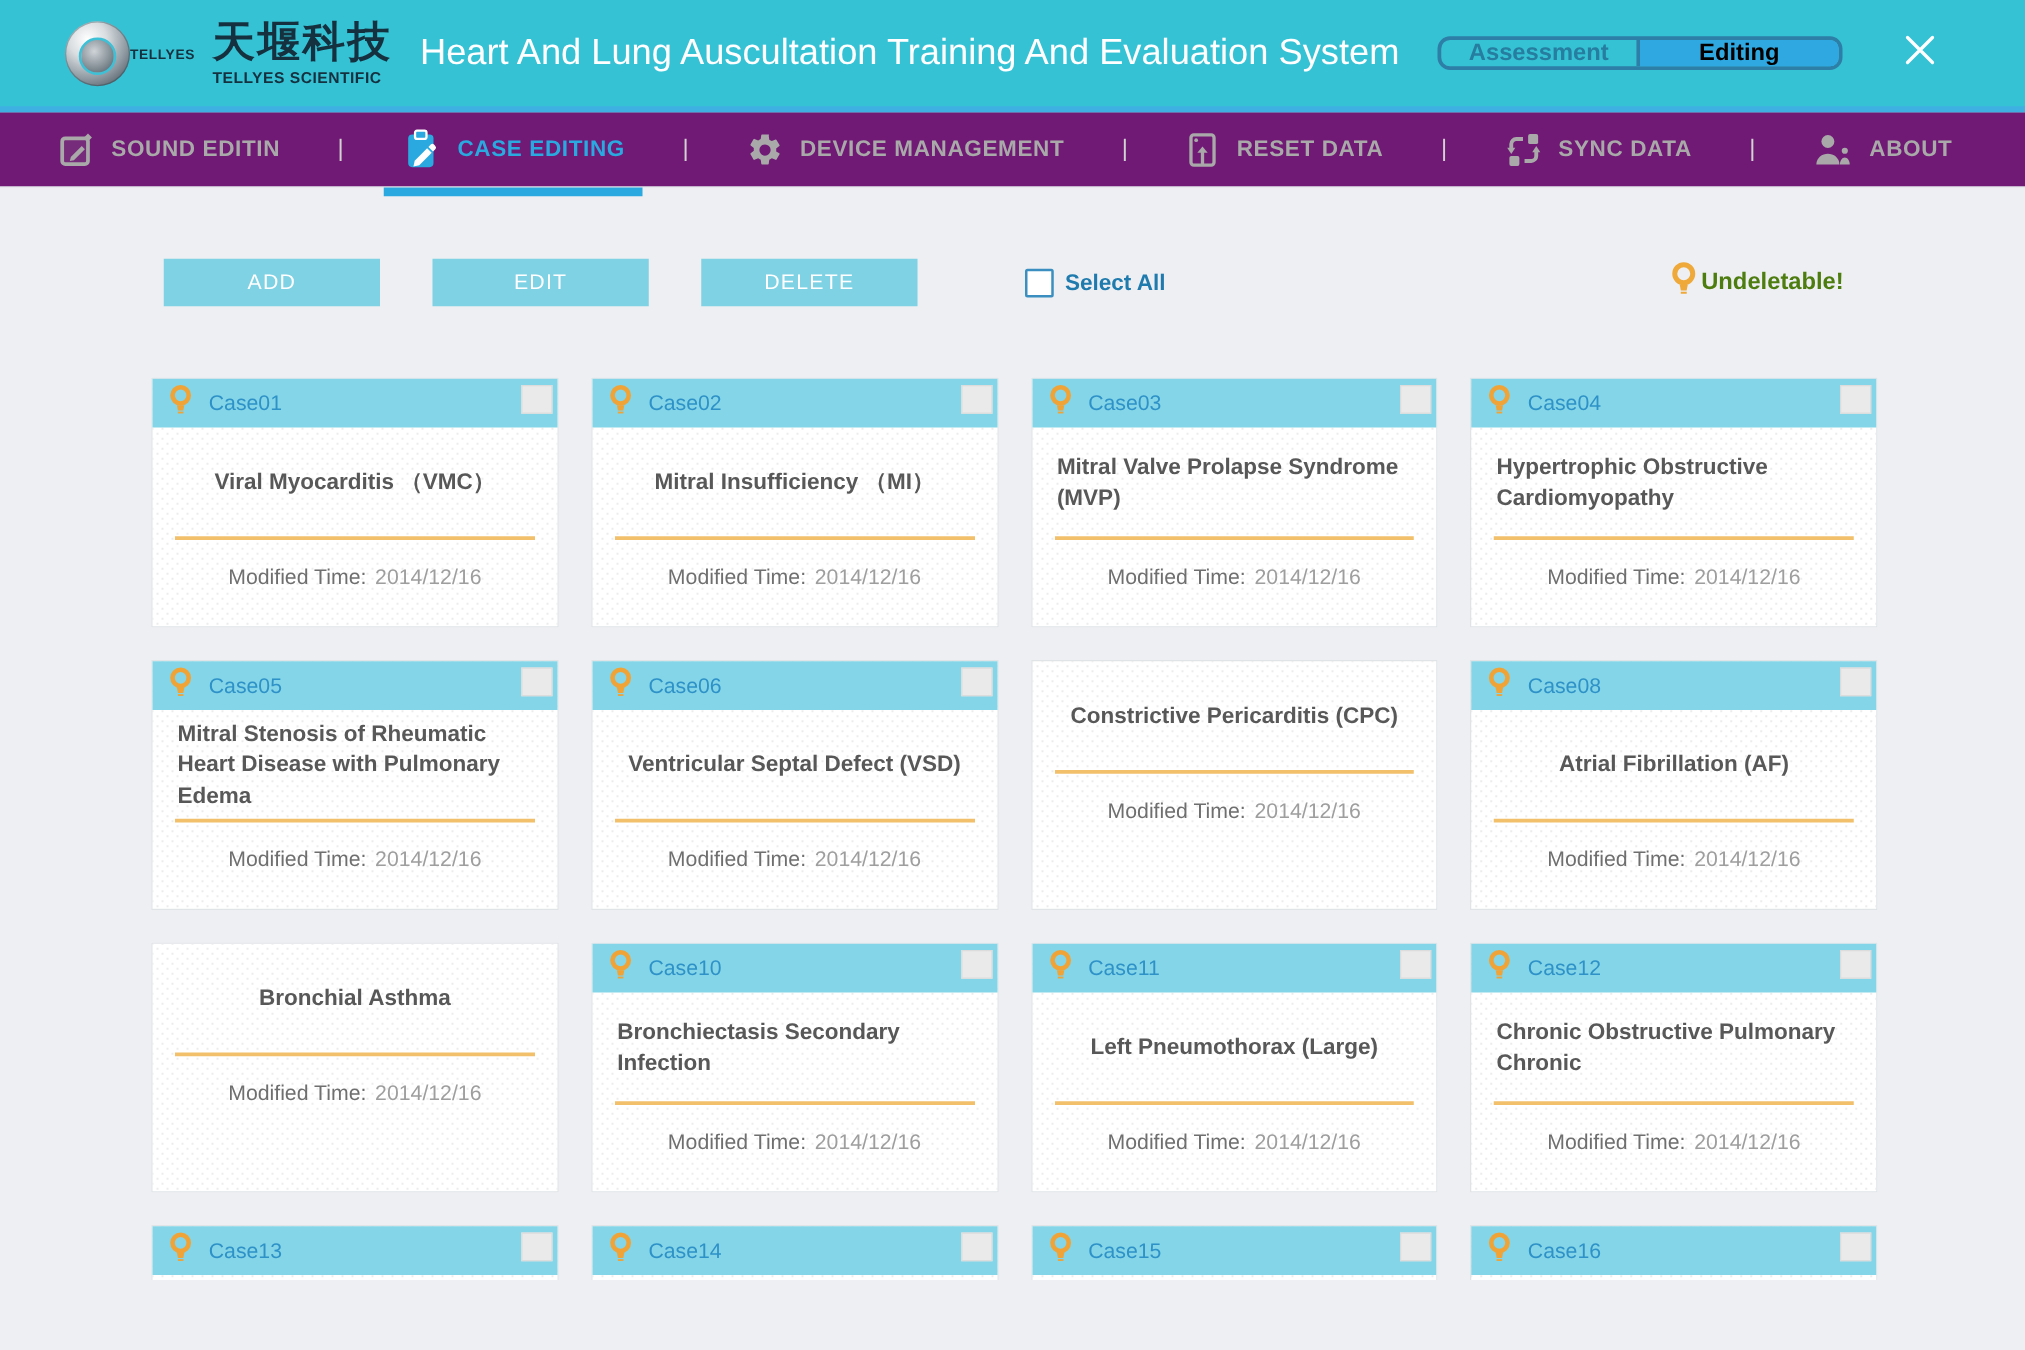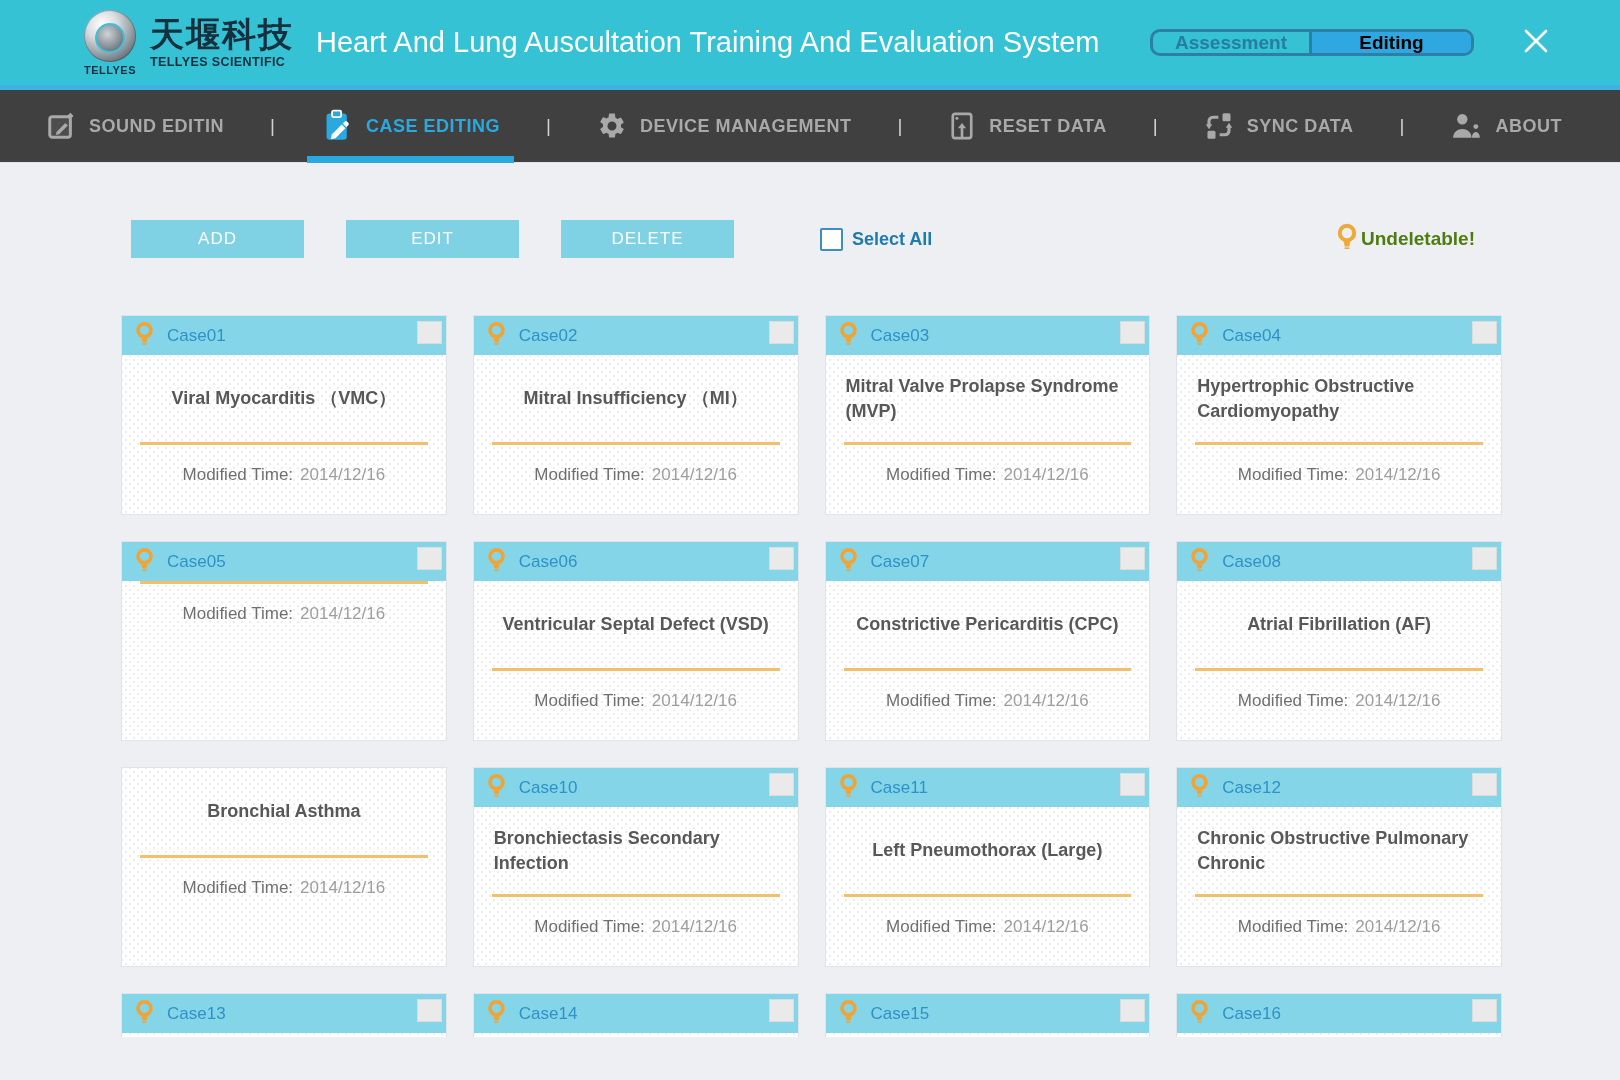--- a/index.html
+++ b/index.html
@@ -2,21 +2,21 @@
 <html><head>
 <meta charset="utf-8">
 <style>
   * { margin:0; padding:0; box-sizing:border-box; }
   html,body { width:1620px; height:1080px; overflow:hidden; }
   body { font-family:"Liberation Sans", sans-serif; background:#edeff3; }
 
   
   .topbar { height:90px; background:#36c2d5; border-bottom:5px solid #3fb0e2;
             display:flex; align-items:center; padding:0 68px 0 52px; }
-  .logo-mark { display:flex; flex-direction:column; align-items:center;margin-left:32px; }
+  .logo-mark { display:flex; flex-direction:row; align-items:center; }
   .logo-sphere { width:52px; height:52px; border-radius:50%;
     background:radial-gradient(circle at 35% 28%, #ffffff 0%, #d9dde0 30%, #8e99a1 62%, #57626b 85%, #3d474f 100%);
     box-shadow:0 0 0 1px rgba(30,60,70,.35) inset; position:relative; }
   .logo-sphere::after { content:''; position:absolute; left:11px; top:13px; width:26px; height:26px;
     border-radius:50%; background:radial-gradient(circle at 40% 35%, #cfd4d8, #6e7a82 75%);
     border:2px solid #3ec0d6; }
   .logo-word { font-size:11px; font-weight:bold; color:#15303e; letter-spacing:.5px; margin-top:2px; }
   .brand { margin-left:14px; line-height:1; }
   .brand-cn { font-size:34px; font-weight:bold; color:#15303e; letter-spacing:2px; }
   .brand-en { font-size:12.5px; font-weight:bold; color:#15303e; letter-spacing:.4px; margin-top:5px; }
@@ -25,21 +25,21 @@
   .mode-toggle { margin-left:auto; display:flex; height:27px; border:3px solid #2d7fa8;
                  border-radius:10px; background:transparent; }
   .mode-btn { min-width:159px; padding:0 10px; display:flex; align-items:center; justify-content:center;
               font-size:19px; font-weight:bold; cursor:default; }
   .mode-btn.assessment { color:#267d9f; border-right:3px solid #2d7fa8;
                          border-radius:7px 0 0 7px; }
   .mode-btn.editing { background:#2fa8e2; color:#000000; border-radius:0 7px 7px 0; }
   .close-btn { margin-left:46px; width:32px; height:32px; display:flex; align-items:center; justify-content:center; }
 
   
-  .navbar { height:72px; background:#404040; display:flex; align-items:center;
+  .navbar { height:59px; background:#701a75; display:flex; align-items:center;
             justify-content:space-between; padding:0 58px 0 46px;
             box-shadow:0 1px 0 #e1e4e8; position:relative; z-index:2; }
   .nav-item { display:flex; align-items:center; gap:13px; color:#a9a9a9;
               font-size:18px; font-weight:bold; letter-spacing:.5px; position:relative; white-space:nowrap; }
   .nav-item .nav-icon { display:flex; }
   .nav-item.active { color:#29a9e0; }
   .nav-item.active::after { content:''; position:absolute; left:-14px; right:-14px; bottom:-20px;
                             height:7px; background:#29a9e0; }
   .nav-sep { color:#d2d2d2; font-size:19px; font-weight:normal; }
 
@@ -294,20 +294,23 @@
       <span class="bulb">
         <svg width="19" height="26" viewBox="0 0 20 28">
           <circle cx="10" cy="10" r="7" fill="none" stroke="#f0a438" stroke-width="4"></circle>
           <path d="M6.8 18.6h6.4l-.9 4.4H7.7z" fill="#f0a438"></path>
           <rect x="7.6" y="24" width="4.8" height="1.6" fill="#f0a438"></rect>
         </svg>
       </span>
       <span class="case-id">Case05</span>
       <span class="card-checkbox"></span>
     </div>
+    <div class="card-title multiline">
+      <span class="card-title-text">Mitral Stenosis of Rheumatic Heart Disease with Pulmonary Edema</span>
+    </div>
     <div class="card-divider"></div>
     <div class="card-footer">
       <span class="m-label">Modified Time:</span><span class="m-value">2014/12/16</span>
     </div>
   </div>
 
   <div class="card">
     <div class="card-header">
       <span class="bulb">
         <svg width="19" height="26" viewBox="0 0 20 28">
@@ -322,31 +325,20 @@
     <div class="card-title">
       <span class="card-title-text">Ventricular Septal Defect (VSD)</span>
     </div>
     <div class="card-divider"></div>
     <div class="card-footer">
       <span class="m-label">Modified Time:</span><span class="m-value">2014/12/16</span>
     </div>
   </div>
 
   <div class="card">
-    <div class="card-header">
-      <span class="bulb">
-        <svg width="19" height="26" viewBox="0 0 20 28">
-          <circle cx="10" cy="10" r="7" fill="none" stroke="#f0a438" stroke-width="4"></circle>
-          <path d="M6.8 18.6h6.4l-.9 4.4H7.7z" fill="#f0a438"></path>
-          <rect x="7.6" y="24" width="4.8" height="1.6" fill="#f0a438"></rect>
-        </svg>
-      </span>
-      <span class="case-id">Case07</span>
-      <span class="card-checkbox"></span>
-    </div>
     <div class="card-title">
       <span class="card-title-text">Constrictive Pericarditis (CPC)</span>
     </div>
     <div class="card-divider"></div>
     <div class="card-footer">
       <span class="m-label">Modified Time:</span><span class="m-value">2014/12/16</span>
     </div>
   </div>
 
   <div class="card">

